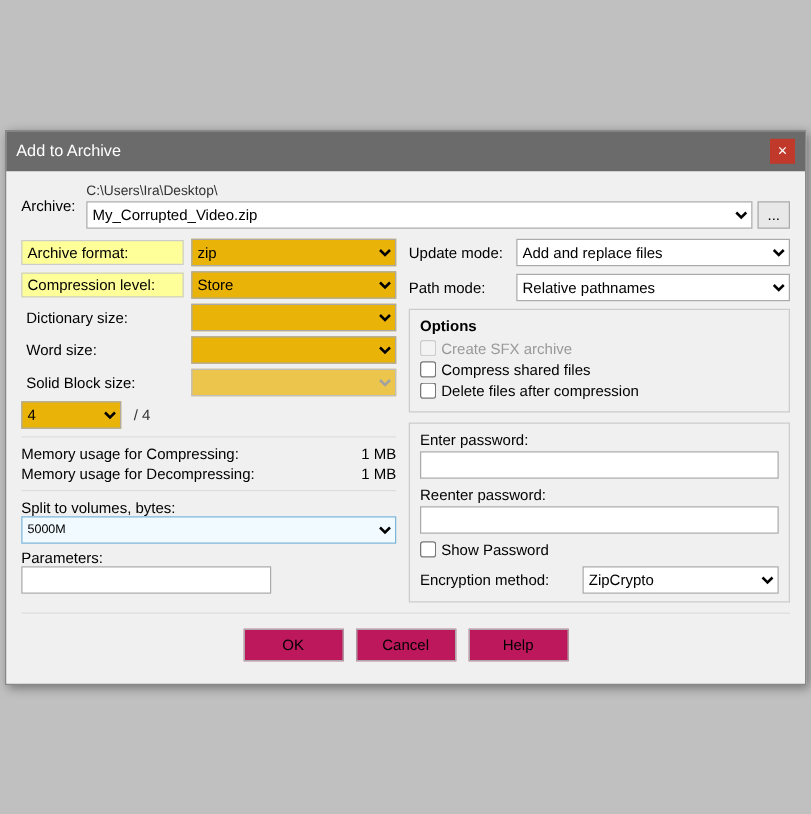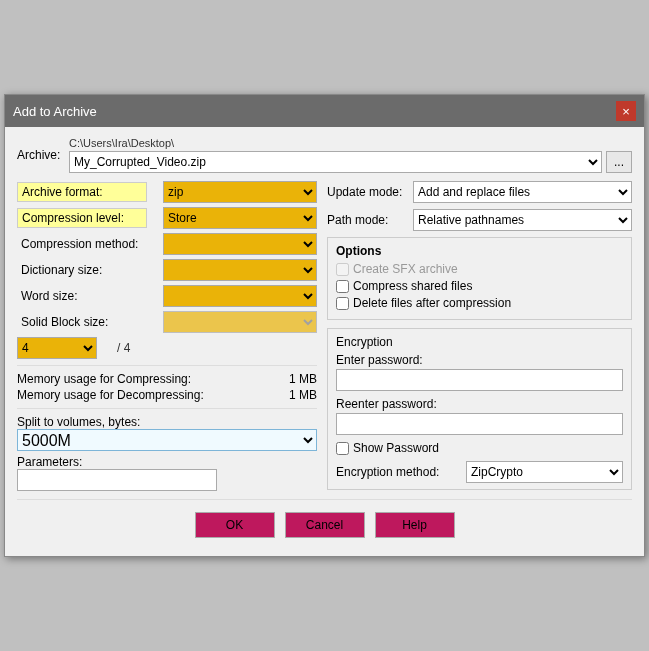--- a/index.html
+++ b/index.html
@@ -98,21 +98,21 @@
     .left-panel {
       flex: 0 0 300px;
     }
     .right-panel {
       flex: 1;
     }
     .form-row {
       display: flex;
       align-items: center;
       margin-bottom: 4px;
-      gap: 16px;
+      gap: 6px;
     }
     .form-label {
       font-size: 12px;
       min-width: 130px;
       padding: 3px 4px;
     }
     .form-label.highlight {
       background: #ffff99;
       border: 1px solid #ccc;
       padding: 2px 4px;
@@ -140,21 +140,21 @@
       gap: 4px;
       margin-bottom: 4px;
     }
     .split-label {
       font-size: 12px;
       margin-bottom: 2px;
     }
     .split-combo {
       width: 200px;
       height: 22px;
-      font-size: 16px;
+      font-size: 10px;
       border: 1px solid #7db5d8;
       background: #f0faff;
     }
     .params-label {
       font-size: 12px;
       margin-top: 4px;
       margin-bottom: 2px;
     }
     .params-input {
       width: 200px;
@@ -323,26 +323,20 @@
           <select class="form-select">
             <option>Store</option>
             <option>Fastest</option>
             <option>Fast</option>
             <option>Normal</option>
             <option>Good</option>
             <option>Best</option>
           </select>
         </div>
 
-        <div class="form-row">
-          <span class="form-label">Compression method:</span>
-          <select class="form-select">
-            <option></option>
-          </select>
-        </div>
 
         <div class="form-row">
           <span class="form-label">Dictionary size:</span>
           <select class="form-select">
             <option></option>
           </select>
         </div>
 
         <div class="form-row">
           <span class="form-label">Word size:</span>
@@ -430,21 +424,20 @@
             <input type="checkbox" id="compress-cb" style="">
             <label for="compress-cb" class="checkbox-label">Compress shared files</label>
           </div>
           <div class="checkbox-row">
             <input type="checkbox" id="delete-cb" style="">
             <label for="delete-cb" class="checkbox-label">Delete files after compression</label>
           </div>
         </div>
 
         <div class="encryption-group">
-          <div class="enc-title">Encryption</div>
           <div class="enc-label">Enter password:</div>
           <input type="password" class="enc-input" style="">
           <div class="enc-label">Reenter password:</div>
           <input type="password" class="enc-input" style="">
           <div class="checkbox-row" style="margin-bottom:6px;">
             <input type="checkbox" id="show-pw-cb" style="">
             <label for="show-pw-cb" class="checkbox-label">Show Password</label>
           </div>
           <div class="enc-method-row">
             <span class="enc-method-label">Encryption method:</span>

